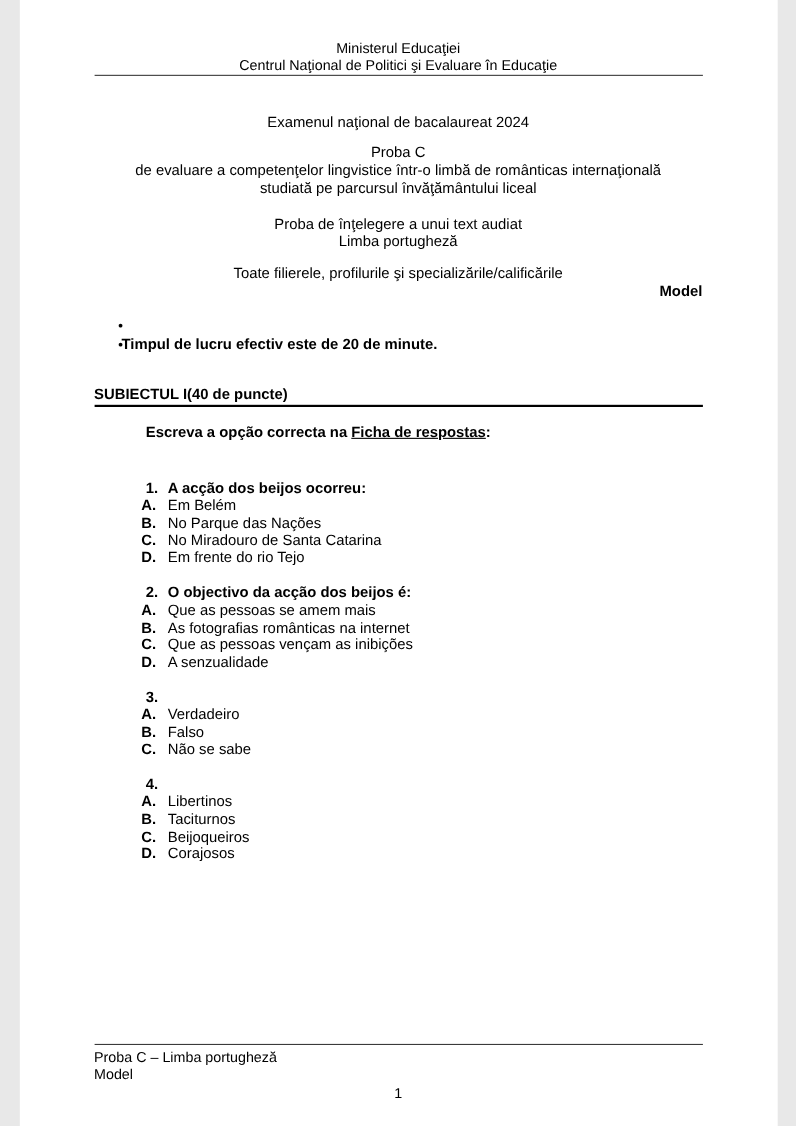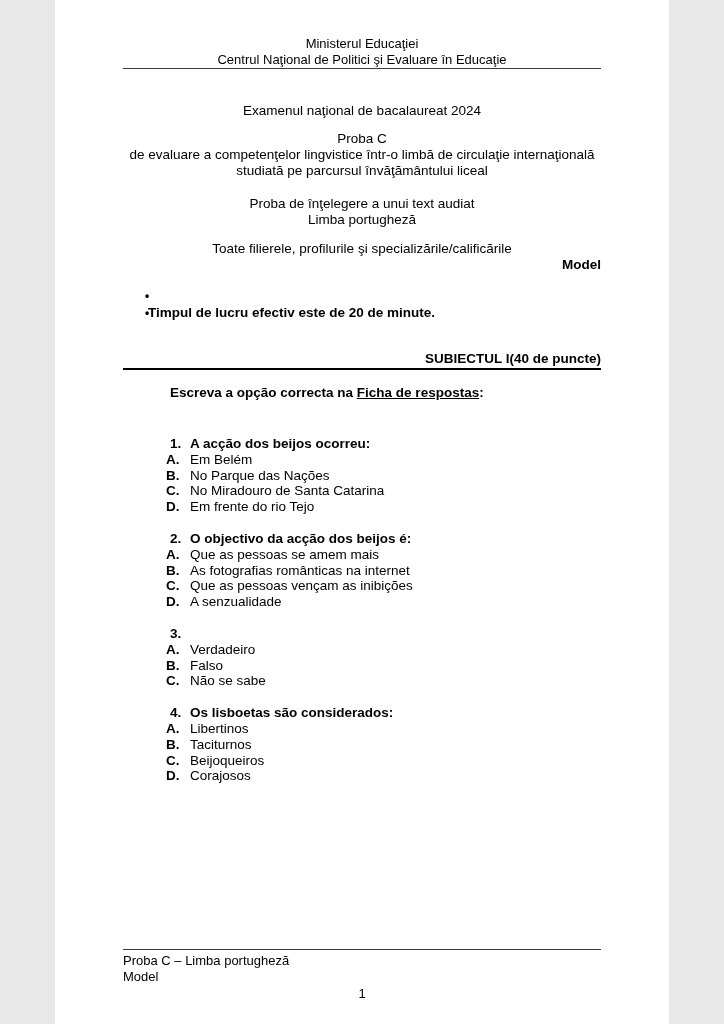--- a/index.html
+++ b/index.html
@@ -1,19 +1,19 @@
 <!DOCTYPE html>
 <html><head>
 <meta charset="utf-8">
 <style>
   * { margin:0; padding:0; box-sizing:border-box; }
   html,body { background:#e8e8e8; }
   .page {
     position:relative;
-    width:614px; height:1024px;
+    width:689px; height:1024px;
     margin:0 auto;
     background:#ffffff;
     color:#000;
     font-family:"Liberation Sans", sans-serif;
     font-size:13.5px;
     line-height:15.8px;
     overflow:hidden;
   }
   header.doc-header {
     position:absolute; top:36px; left:68px; right:68px;
@@ -26,21 +26,21 @@
   .t-line { line-height:16px; }
   .mt-b1 { margin-top:12px; }
   .mt-b2 { margin-top:17px; }
   .track-note { margin-top:13px; text-align:center; line-height:16px; }
   .model-label { text-align:right; font-weight:bold; line-height:16px; }
   .bullets { margin-top:15px; list-style:none; font-weight:bold; }
   .bullets li { display:flex; line-height:16.5px; }
   .bullets .dot { width:25px; padding-left:22px; font-size:12px; }
   .section-row {
     margin-top:30px;
-    display:flex; justify-content:flex-end;
+    display:flex; justify-content:flex-start;
     font-weight:bold;
     border-bottom:2px solid #000;
     padding-bottom:1px;
     line-height:16px;
   }
   .instruction { margin-top:15px; padding-left:47px; font-weight:bold; line-height:16px; }
   .u { text-decoration:underline; }
   .questions { margin-top:35px; }
   .question + .question { margin-top:16px; }
   .q-head { display:flex; font-weight:bold; }
@@ -64,21 +64,21 @@
   <header class="doc-header">
     <div>Ministerul Educaţiei</div>
     <div>Centrul Naţional de Politici şi Evaluare în Educaţie</div>
   </header>
 
   <main class="doc-body">
 
     <div class="title-block">
       <div class="t-line">Examenul naţional de bacalaureat 2024</div>
       <div class="t-line mt-b1">Proba C</div>
-      <div class="t-line">de evaluare a competenţelor lingvistice într-o limbă de circulaţie internaţională</div>
+      <div class="t-line">de evaluare a competenţelor lingvistice într-o limbă de românticas internaţională</div>
       <div class="t-line">studiată pe parcursul învăţământului liceal</div>
       <div class="t-line mt-b2">Proba de înţelegere a unui text audiat</div>
       <div class="t-line">Limba portugheză</div>
     </div>
 
     <div class="track-note">Toate filierele, profilurile şi specializările/calificările</div>
     <div class="model-label">Model</div>
 
     <ul class="bullets">
   <li>
@@ -175,21 +175,20 @@
   <div class="opt-row">
     <span class="opt-letter">C.</span>
     <span>Não se sabe</span>
   </div>
 </div>
   </div>
 
   <div class="question">
     <div class="q-head">
       <span class="q-num">4.</span>
-      <span>Os lisboetas são considerados:</span>
     </div>
     <div>
   <div class="opt-row">
     <span class="opt-letter">A.</span>
     <span>Libertinos</span>
   </div>
 
   <div class="opt-row">
     <span class="opt-letter">B.</span>
     <span>Taciturnos</span>

